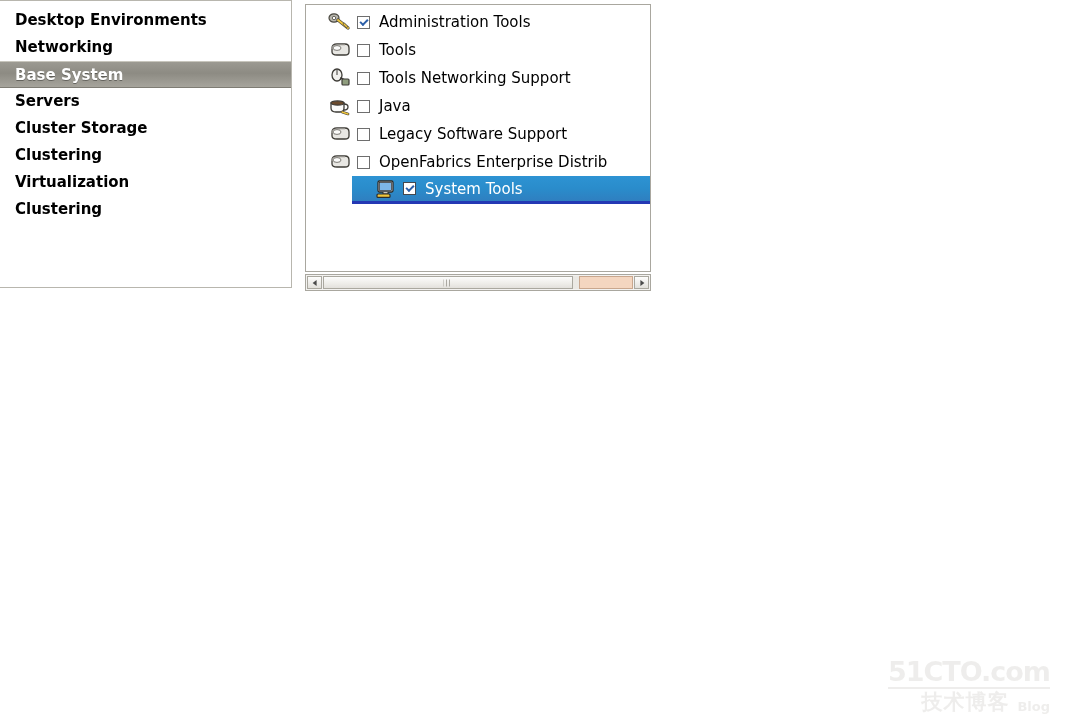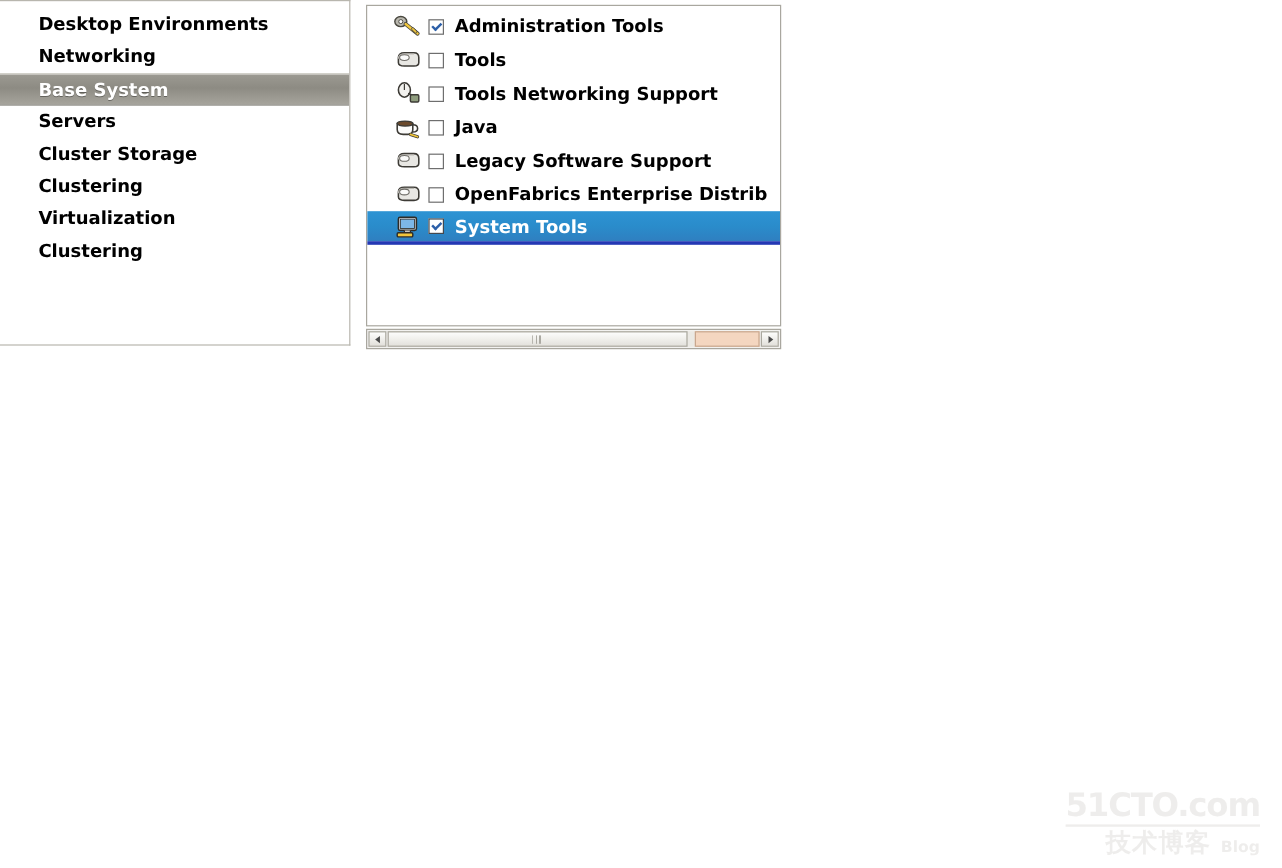--- a/index.html
+++ b/index.html
@@ -33,21 +33,21 @@
   }
   .cat-list {
     position: absolute;
     left: 0;
     top: 6px;
     right: 0;
   }
   .cat-item {
     height: 27px;
     line-height: 27px;
-    padding-left: 32px;
+    padding-left: 15px;
     font-size: 15px;
     font-weight: bold;
     color: #000000;
     white-space: nowrap;
     box-sizing: border-box;
   }
   .cat-item.selected {
     color: #ffffff;
     background: linear-gradient(to bottom, #9c9a92 0%, #8d8b83 45%, #a6a49c 100%);
     border-top: 1px solid #c8c6bd;
@@ -78,20 +78,21 @@
     height: 28px;
     display: flex;
     align-items: center;
     white-space: nowrap;
     overflow: hidden;
     box-sizing: border-box;
   }
   .pkg-row.selected {
     background: linear-gradient(to bottom, #2d93d3 0%, #2a8ccb 50%, #2f7fc0 100%);
     border-bottom: 3px solid #2438b4;
+    margin-left: 46px;
   }
   .pkg-icon {
     width: 26px;
     min-width: 26px;
     height: 22px;
     margin-left: 22px;
     position: relative;
   }
   .pkg-icon svg { display: block; }
   .pkg-check {
@@ -111,21 +112,21 @@
     left: 2px;
     top: 2px;
     width: 6px;
     height: 3px;
     border-left: 2px solid #2c5fa8;
     border-bottom: 2px solid #2c5fa8;
     transform: rotate(-45deg);
   }
   .pkg-label {
     font-size: 15px;
-    font-weight: bold;
+    font-weight: normal;
     color: #000000;
   }
   .pkg-row.selected .pkg-label {
     color: #ffffff;
   }
   .pkg-row.selected .pkg-check {
     border-color: #44484e;
   }
 
   

